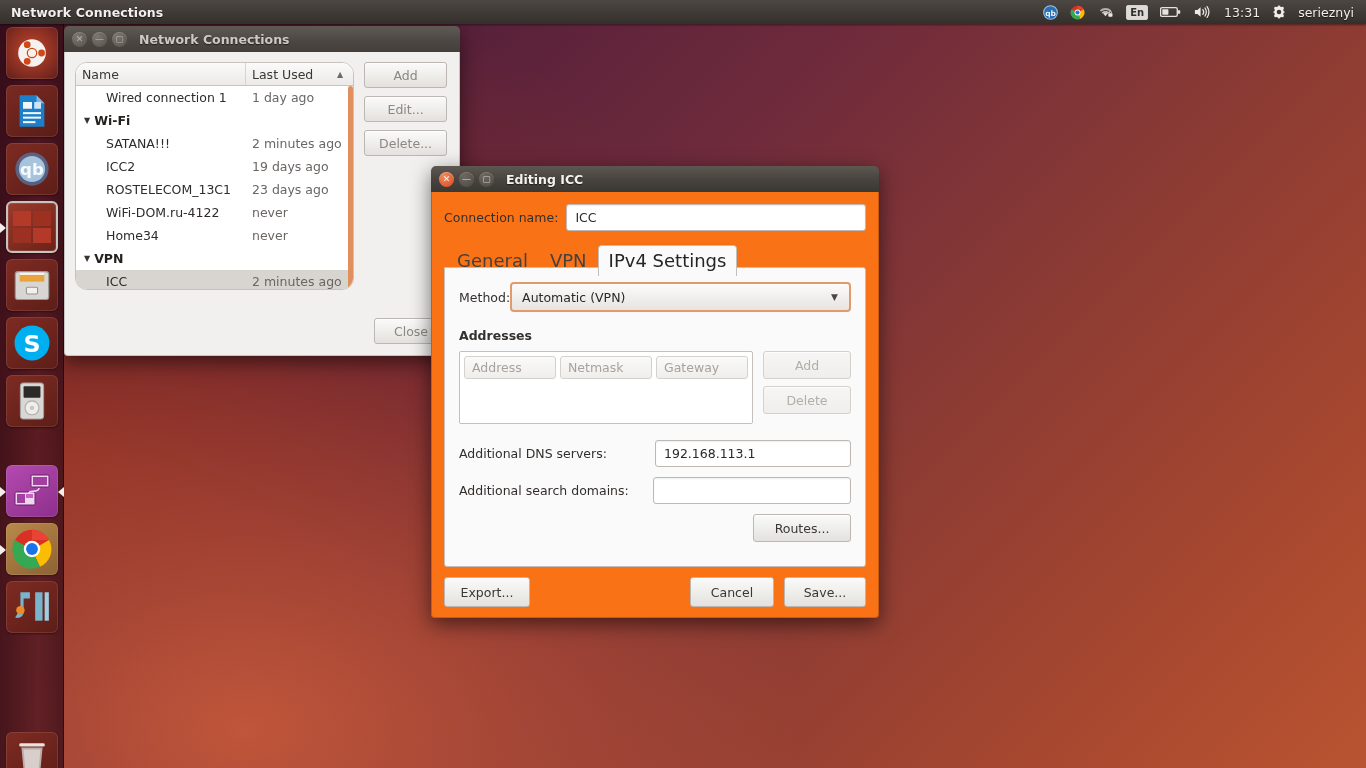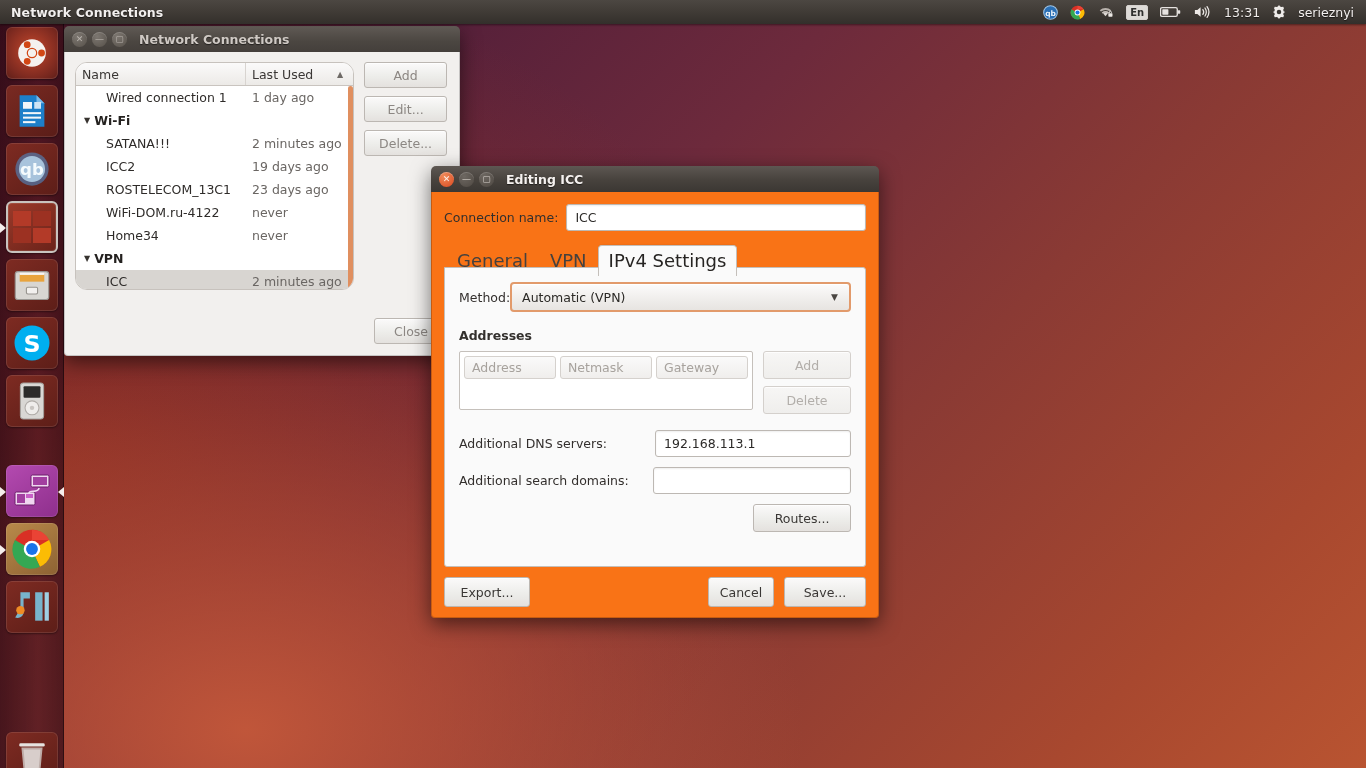--- a/index.html
+++ b/index.html
@@ -148,41 +148,41 @@
     flex:1; height:30px; border:2px solid #e29a6b; border-radius:4px;
     background:linear-gradient(to bottom,#fcfbfb,#efedeb 60%,#e7e4e1);
     display:flex; align-items:center; padding:0 6px 0 10px; font-size:12.5px; color:#2b2926;
     box-shadow: inset 0 1px 0 rgba(255,255,255,.85);
   }
   #method-value { flex:1; }
   #method-caret { font-size:9px; color:#4a4642; padding:0 5px; }
   #addr-label { font-size:12.5px; font-weight:bold; color:#33302d; margin-bottom:8px; }
   #addr-area { display:flex; gap:10px; margin-bottom:16px; }
   #addr-table {
-    flex:1; background:#fff; border:1px solid #c5c0bb; border-radius:2px; height:59px;
+    flex:1; background:#fff; border:1px solid #c5c0bb; border-radius:2px; height:73px;
     padding:4px; display:block;
   }
   #addr-head { display:flex; gap:4px; }
   .acell {
     flex:1; height:23px; border:1px solid #d5d1cd; border-radius:3px;
     background:linear-gradient(to bottom,#fafafa,#f0eeec);
     font-size:12.5px; color:#a7a29d; display:flex; align-items:center; padding:0 7px;
   }
   #addr-btns { width:88px; display:flex; flex-direction:column; gap:7px; }
   .frow { display:flex; align-items:center; margin-bottom:10px; }
   .flabel { font-size:12.5px; color:#332f2d; }
   .finput { flex:1; }
   #dns-label { width:196px; }
   #dom-label { width:194px; }
   #routes-wrap { display:flex; justify-content:flex-end; margin-top:6px; }
   #routes-btn { width:98px; height:28px; }
   #dlg-foot { display:flex; align-items:center; margin-top:10px; height:30px; }
   #export-btn { width:86px; height:30px; }
   #foot-right { margin-left:auto; display:flex; gap:10px; }
-  #cancel-btn { width:66px; height:30px; }
+  #cancel-btn { width:84px; height:30px; }
   #save-btn { width:82px; height:30px; }
 </style>
 </head>
 <body>
 
 <div id="top-panel">
   <div id="panel-title">Network Connections</div>
   <div id="panel-indicators">
 
     <div class="ind">

